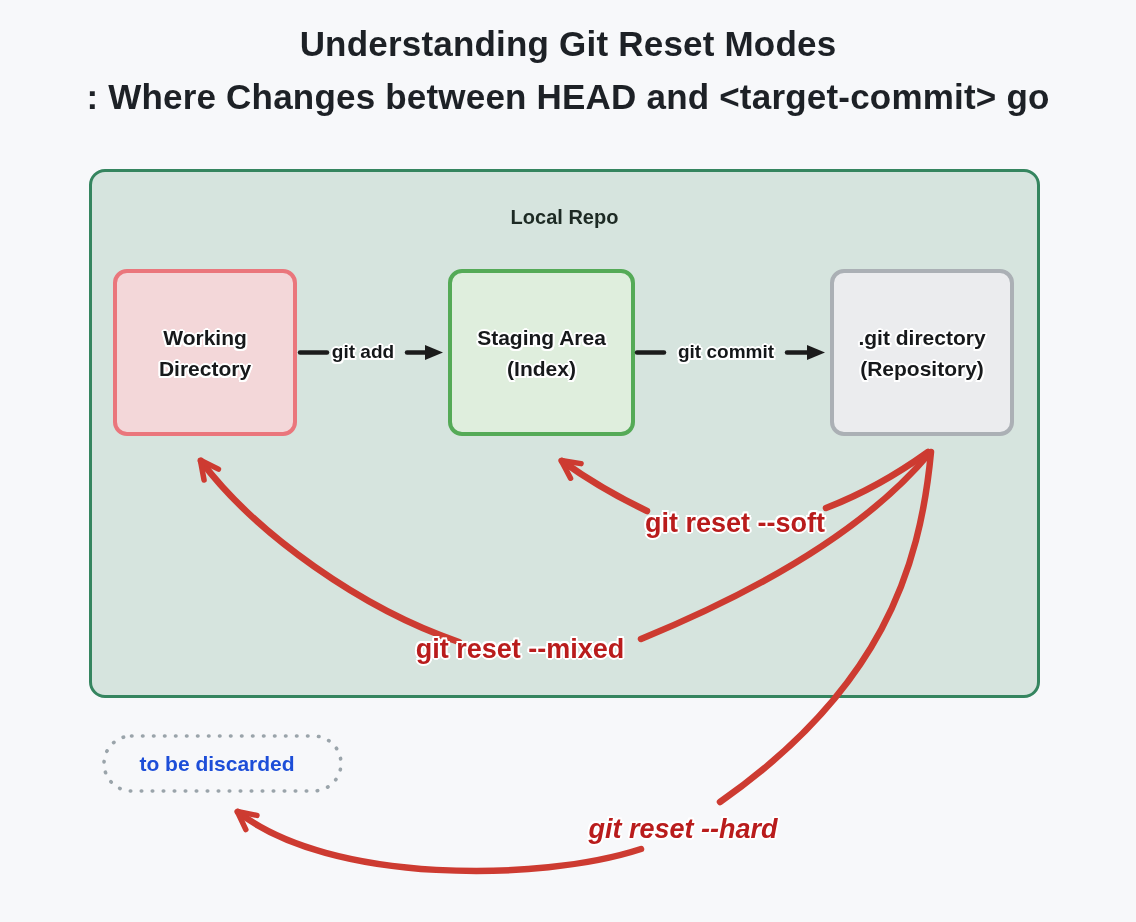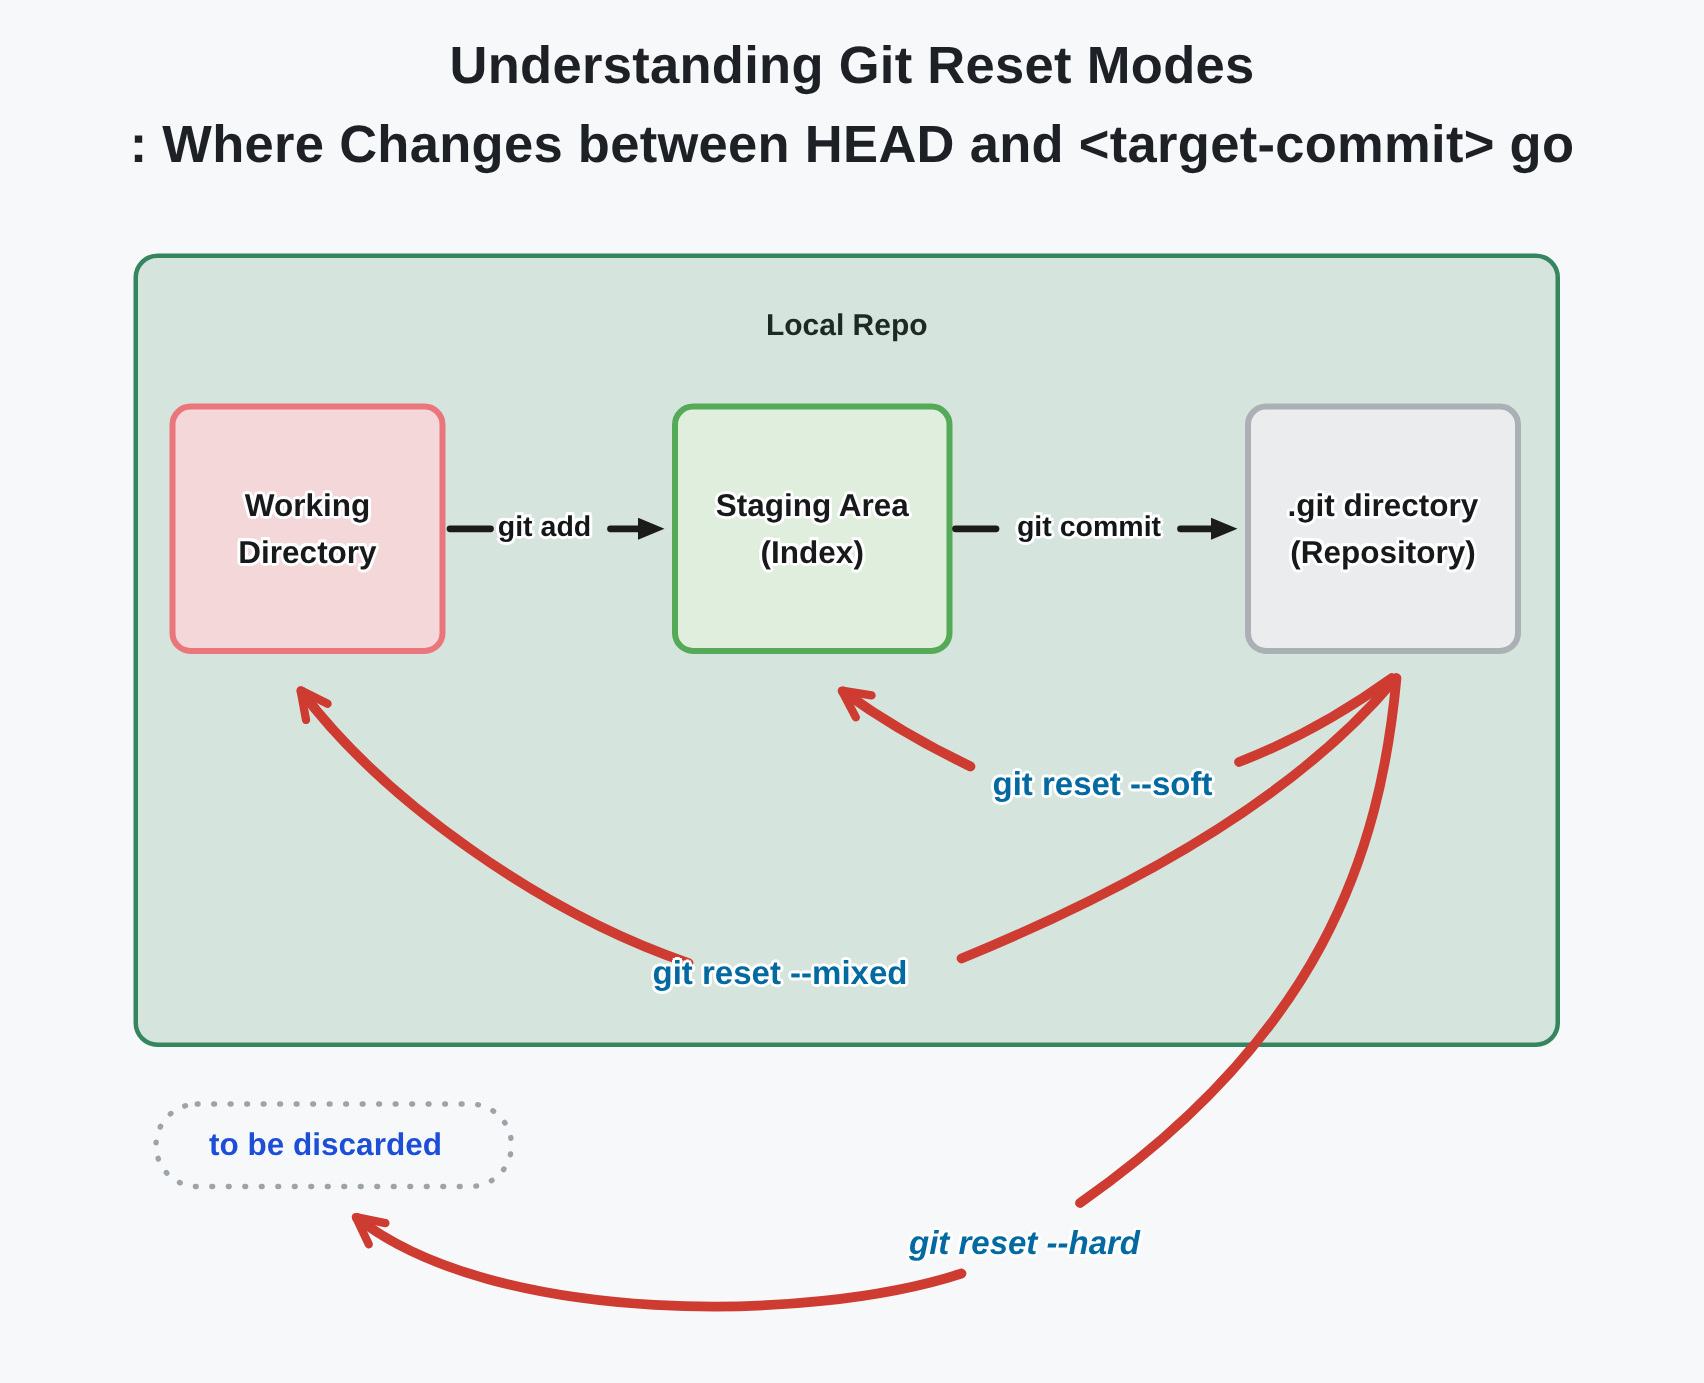--- a/index.html
+++ b/index.html
@@ -31,21 +31,21 @@
   .lbl{
     position:absolute;transform:translate(-50%,-50%);white-space:nowrap;font-weight:bold;
   }
   .halo{
     text-shadow:2px 0 0 #fff,-2px 0 0 #fff,0 2px 0 #fff,0 -2px 0 #fff,
       1.5px 1.5px 0 #fff,-1.5px 1.5px 0 #fff,1.5px -1.5px 0 #fff,-1.5px -1.5px 0 #fff;
   }
   .flow-lbl{font-size:19px;color:#141719;}
   .lbl-git-add{left:363px;top:352px;}
   .lbl-git-commit{left:726px;top:352px;}
-  .reset-lbl{font-size:22px;color:#0369a1;}
+  .reset-lbl{font-size:27px;color:#b91c1c;}
   .lbl-soft{left:735px;top:523px;}
   .lbl-mixed{left:520px;top:649px;}
   .lbl-hard{left:683px;top:829px;font-style:italic;}
   .discard-lbl{left:217px;top:764px;font-size:21px;color:#1d4ed8;}
 </style>
 </head>
 <body>
 
 <div class="canvas">
 

